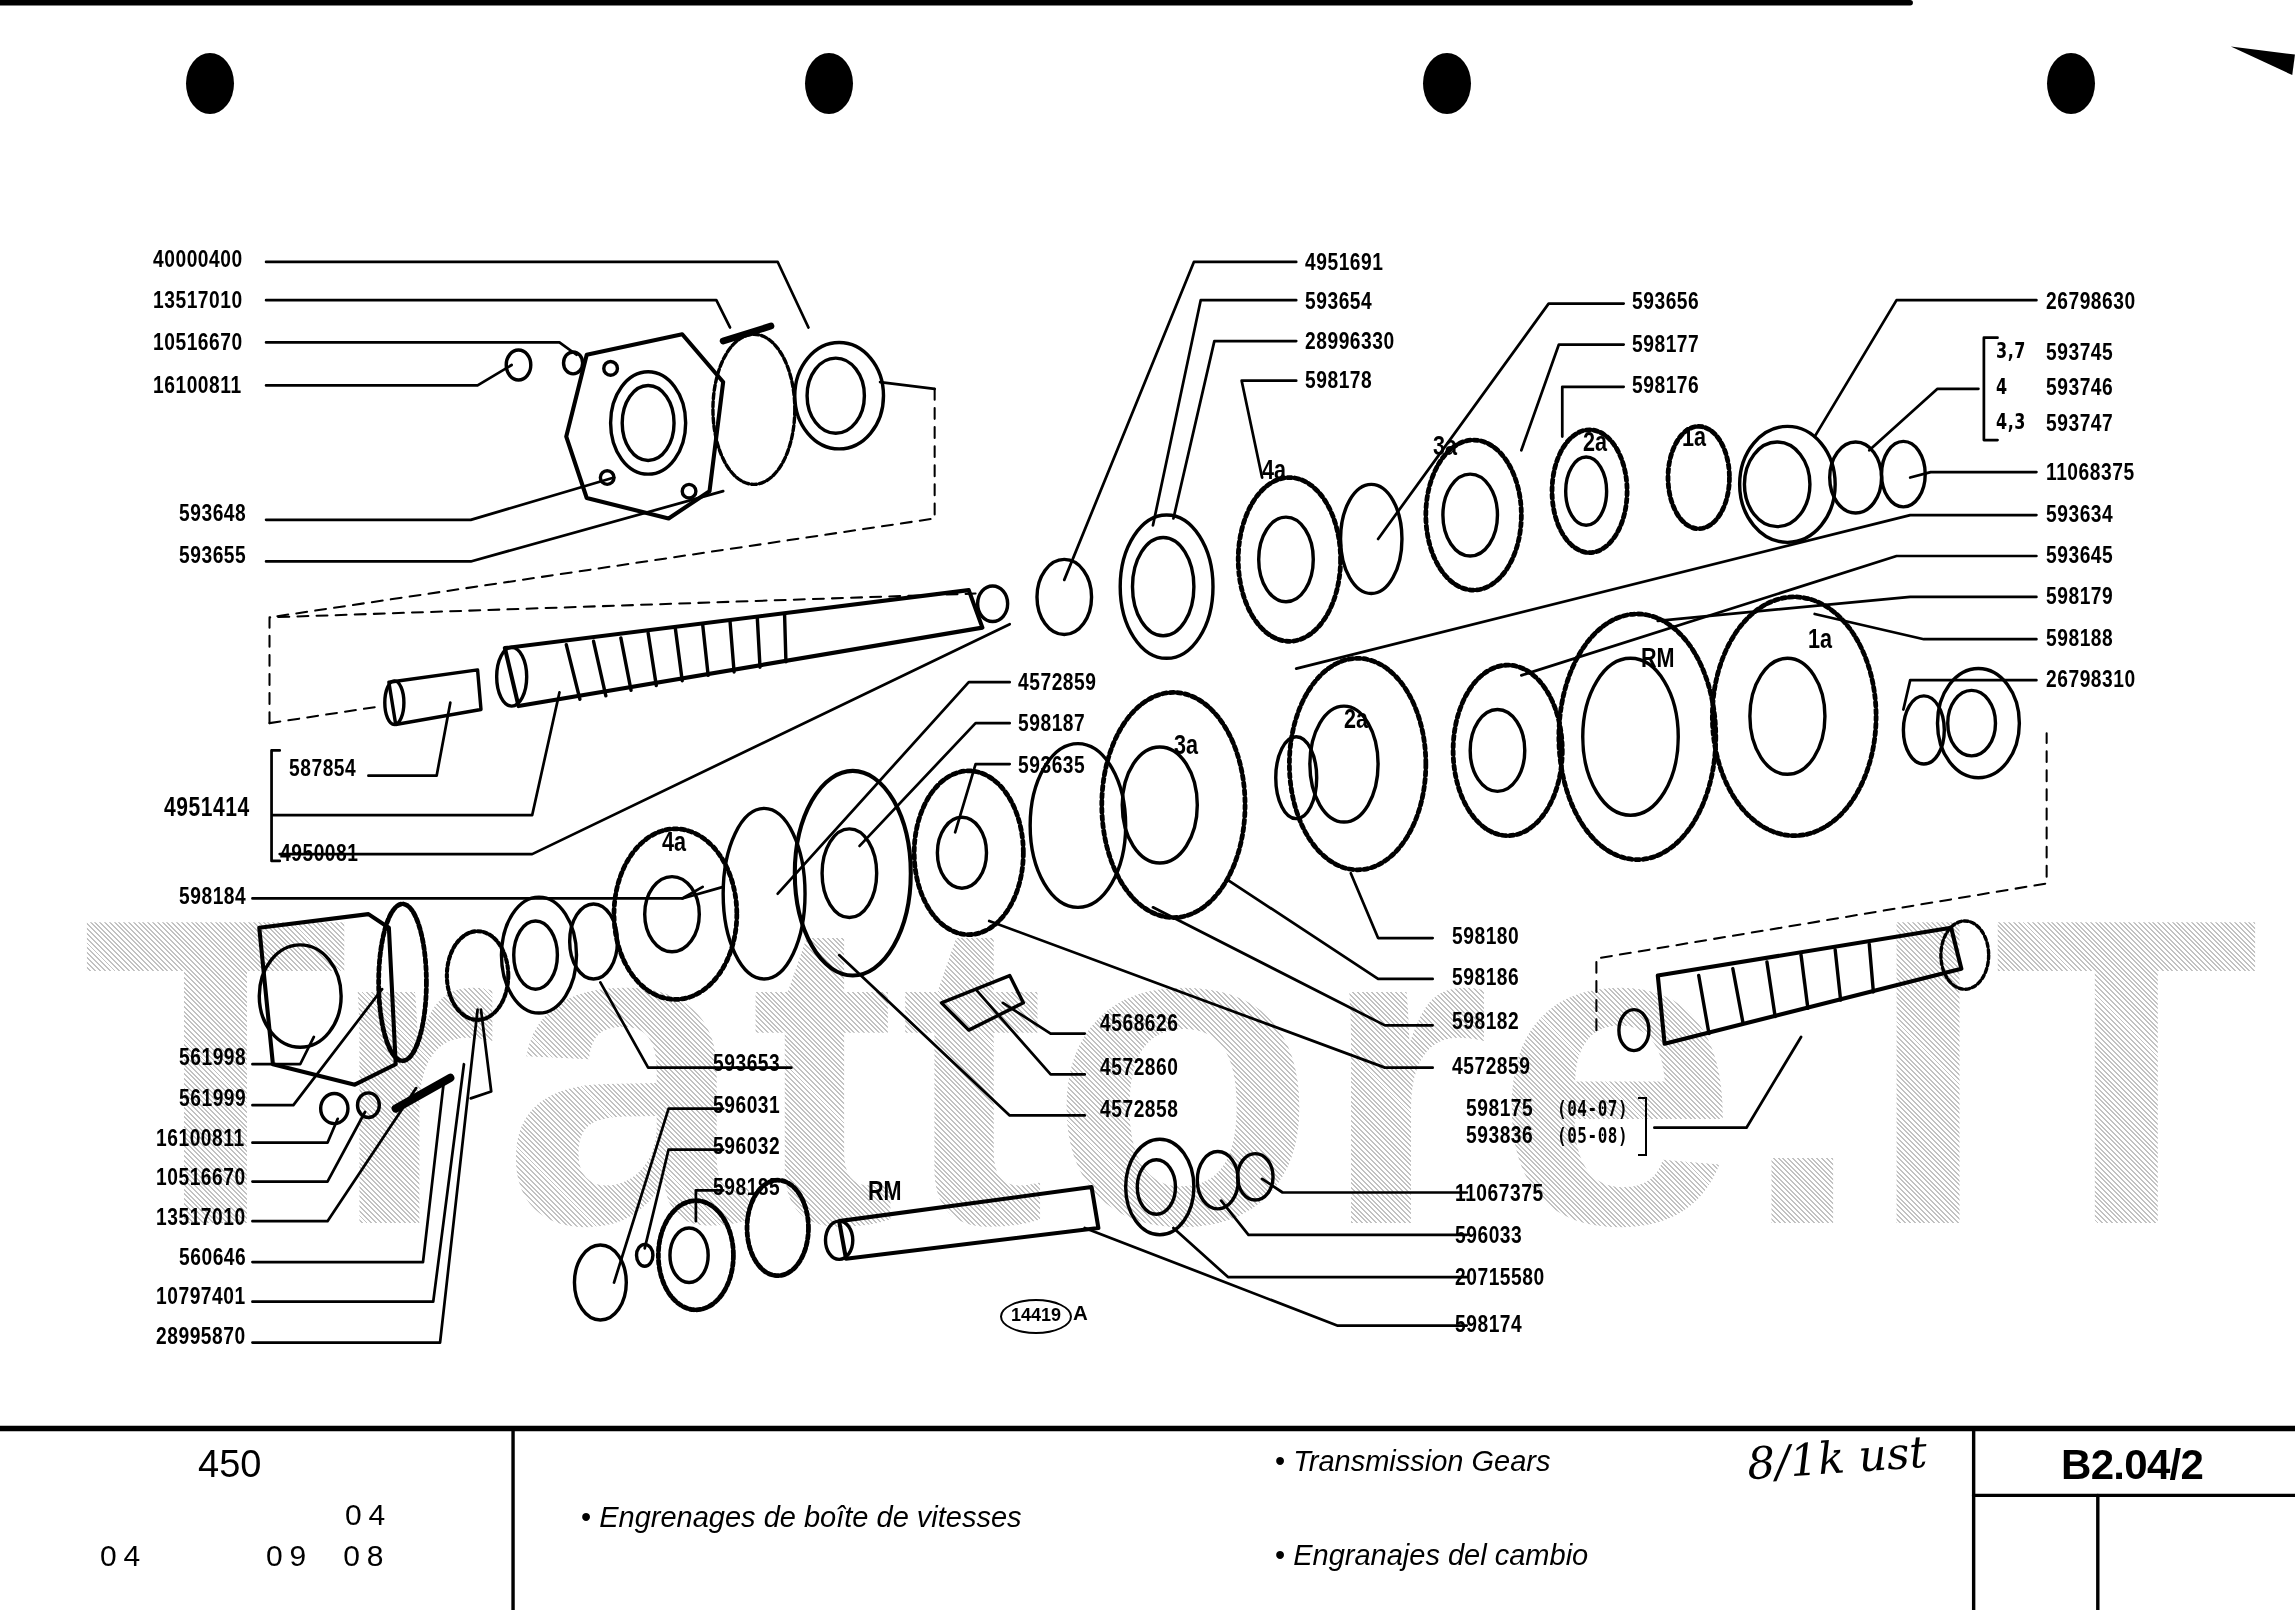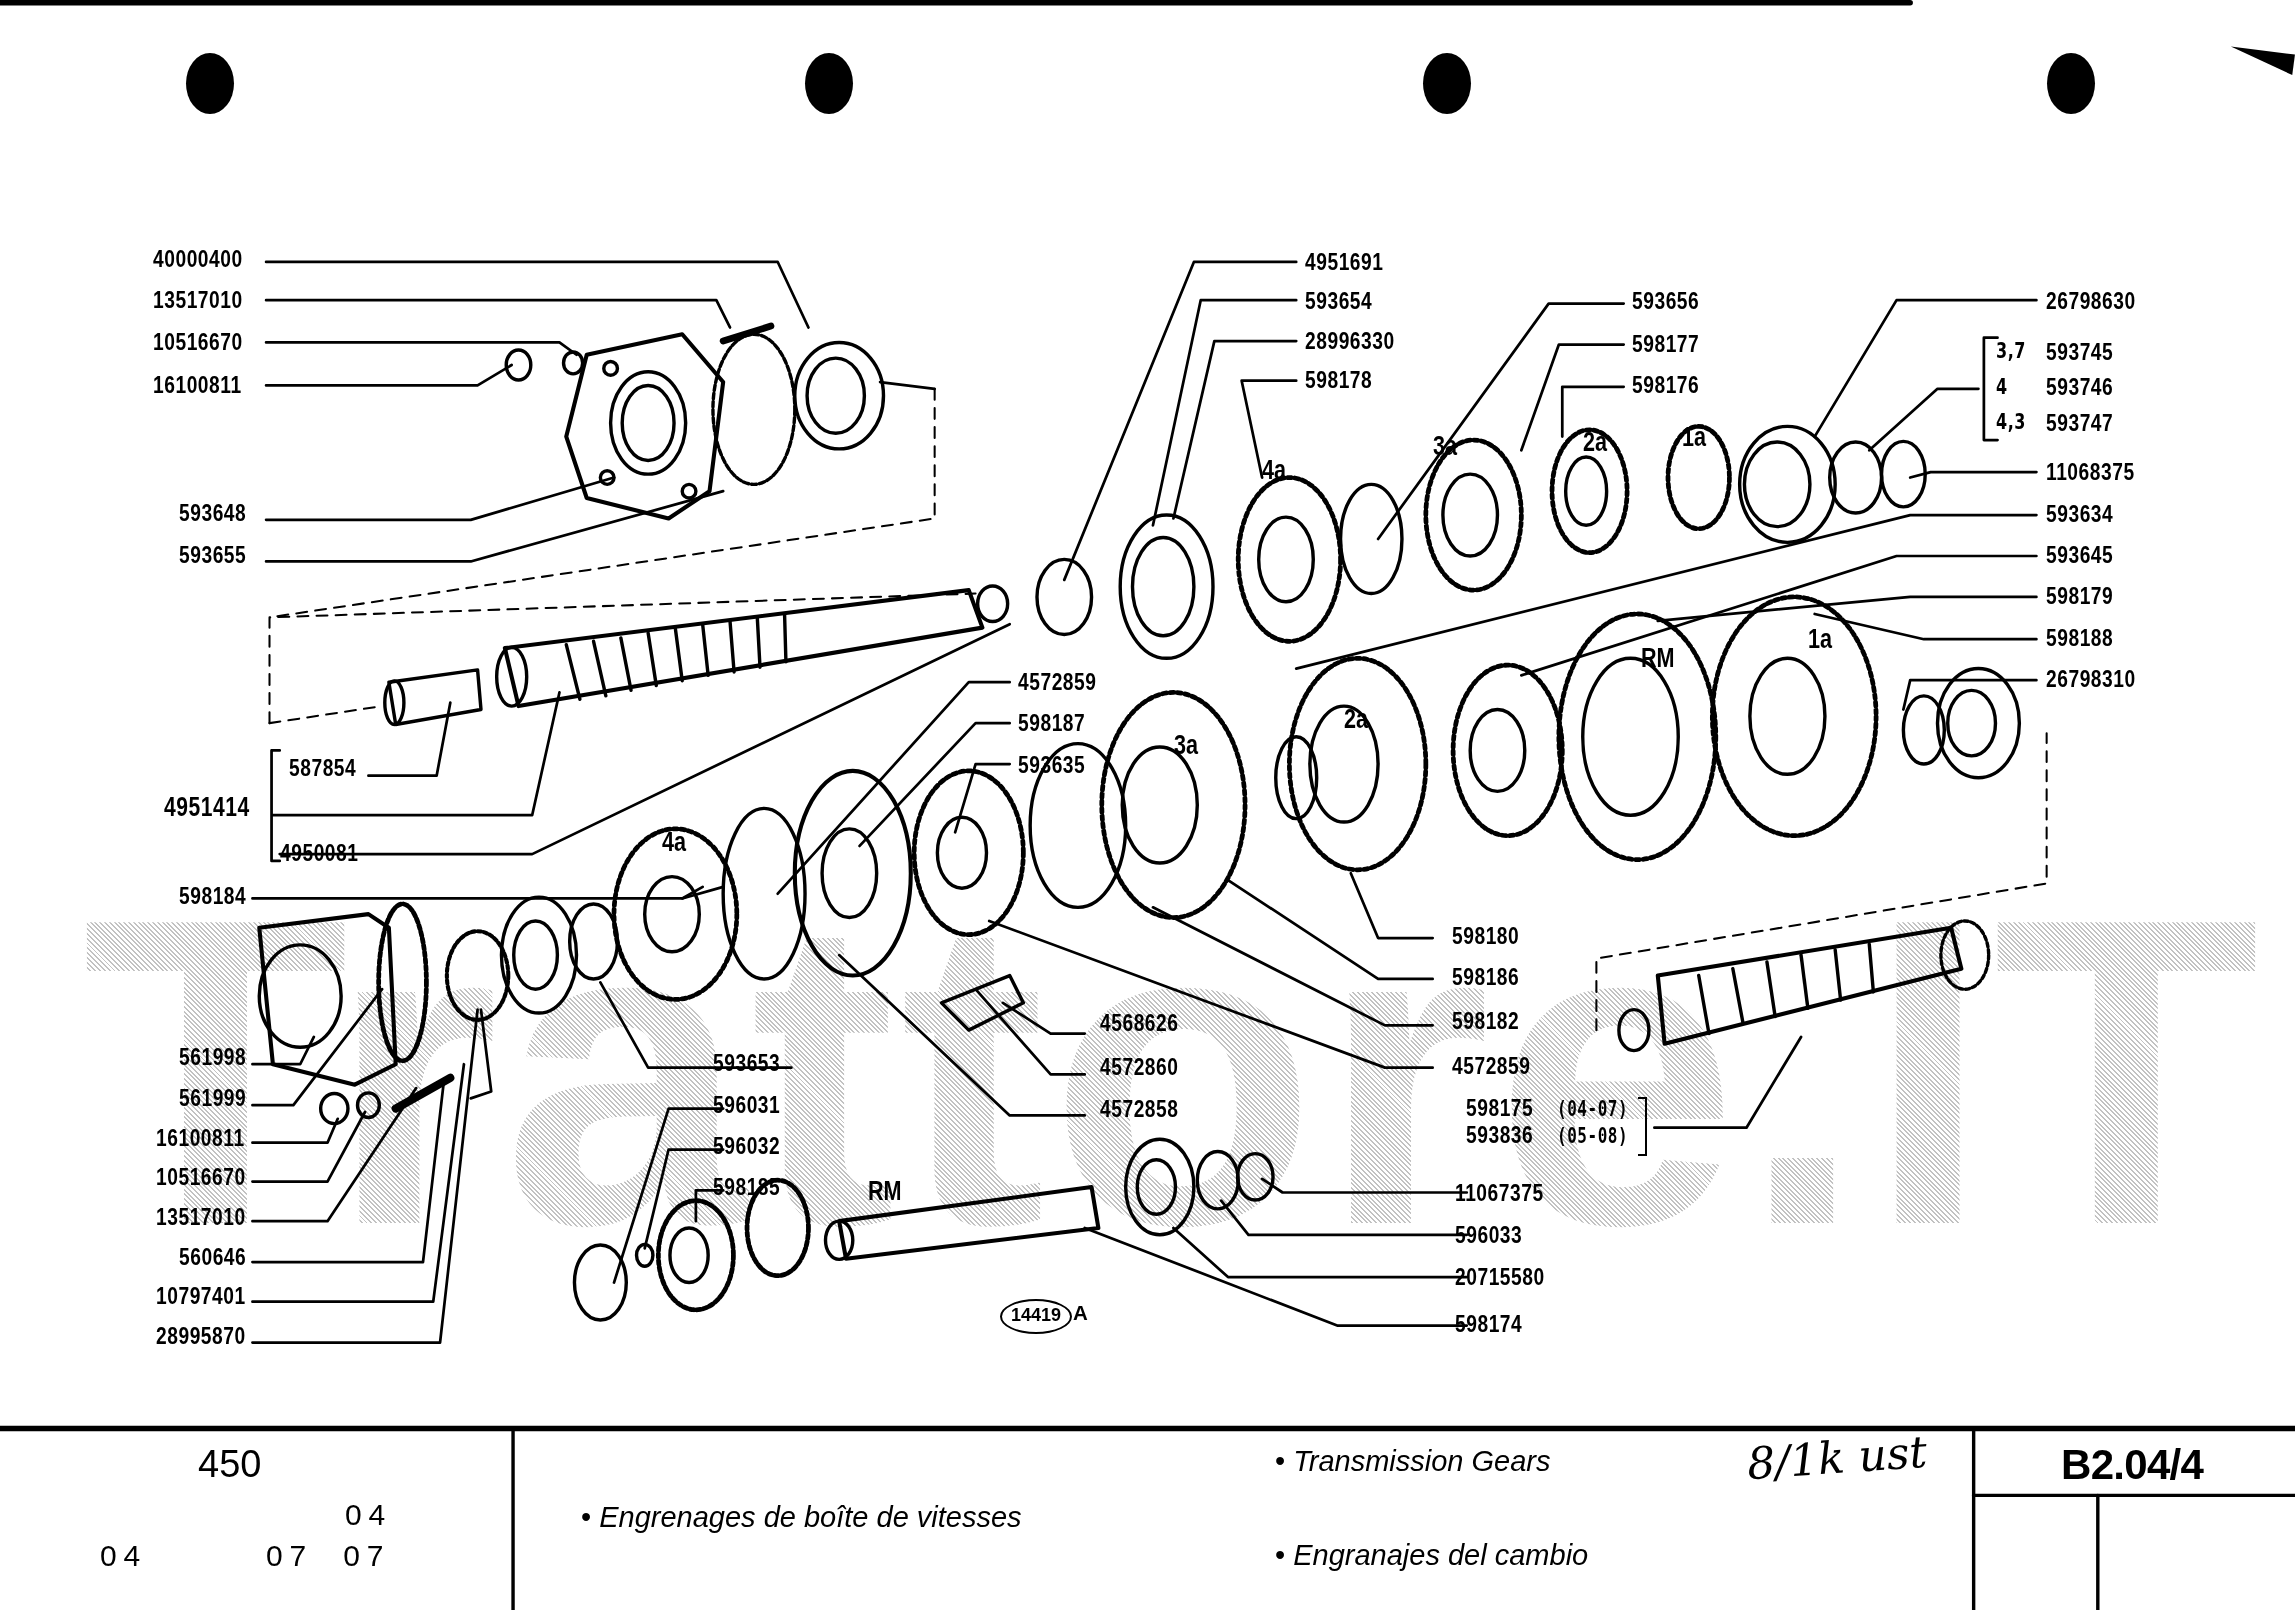--- a/index.html
+++ b/index.html
@@ -306,22 +306,22 @@
   <div class="label" style="left:1455px;top:1265px;">20715580</div>
   <div class="label" style="left:1455px;top:1312px;">598174</div>
 
   <div class="code-oval"></div>
   <div class="code" style="left:1011px;top:1305px;">14419</div>
   <div class="code-suffix">A</div>
 
   <div class="model">450</div>
   <div class="ver" style="left:345px;top:1498px;">04</div>
   <div class="ver" style="left:100px;top:1539px;">04</div>
-  <div class="ver" style="left:266px;top:1539px;white-space:pre;">07  07</div>
+  <div class="ver" style="left:266px;top:1539px;white-space:pre;">09  08</div>
 
   <div class="tr" style="left:581px;top:1501px;">Engrenages de boîte de vitesses</div>
   <div class="tr" style="left:1275px;top:1445px;">Transmission Gears</div>
   <div class="tr" style="left:1275px;top:1539px;">Engranajes del cambio</div>
 
   <div class="handnote">8/1k ust</div>
-  <div class="pageref">B2.04/4</div>
+  <div class="pageref">B2.04/2</div>
 </div>
 
 
 </body></html>

